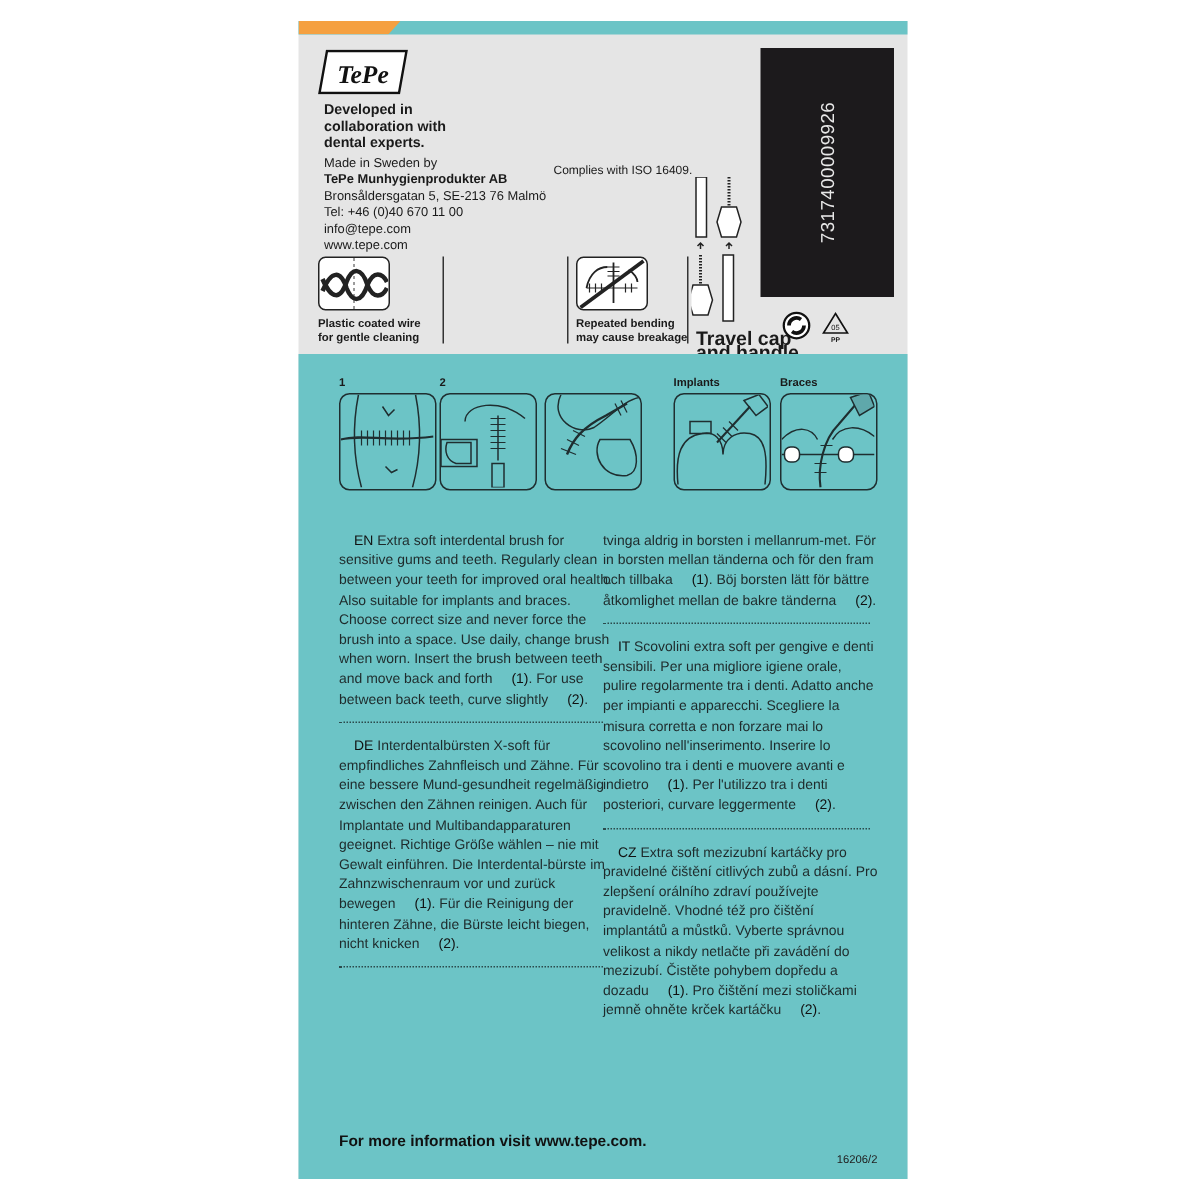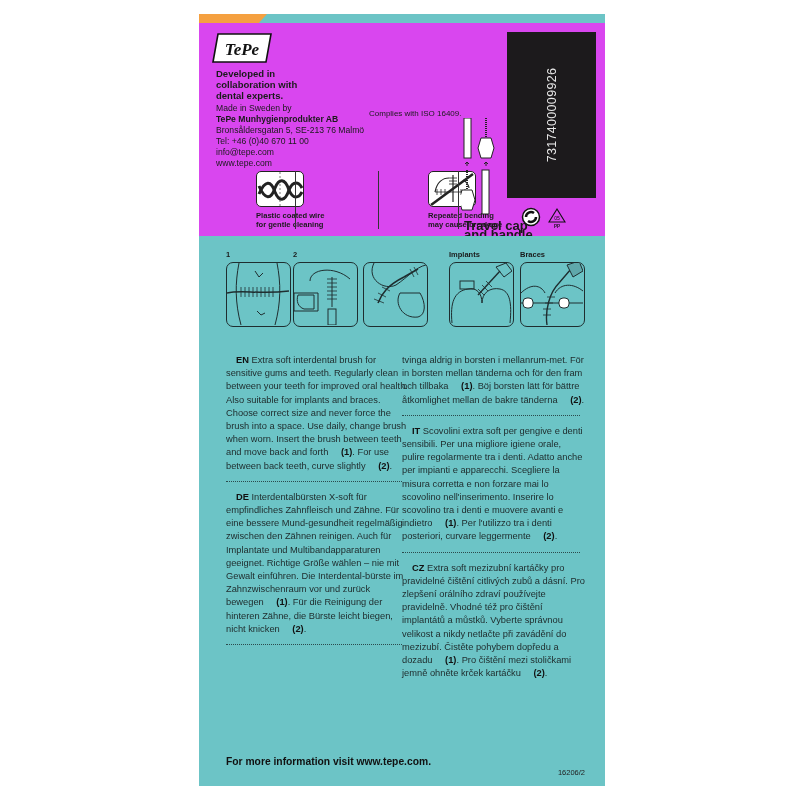--- a/index.html
+++ b/index.html
@@ -1,43 +1,43 @@
 <!DOCTYPE html>
 <html><head>
   <meta charset="utf-8">
   <style>
     html, body { margin:0; padding:0; }
     body { width:800px; height:800px; background:#ffffff; position:relative; overflow:hidden;
       font-family:"Liberation Sans", sans-serif; color:#1a1a1a; }
-    .card { position:absolute; left:199px; top:14px; width:406px; height:772px; background:#d946ef; }
+    .card { position:absolute; left:199px; top:14px; width:406px; height:772px; background:#e5e5e5; }
     .stripe { position:absolute; left:0; top:0; width:406px; height:9px; background:#6cc4c6; }
     .stripe .orange { position:absolute; left:0; top:0; width:68px; height:9px; background:#f5a040;
       clip-path: polygon(0 0, 100% 0, 88% 100%, 0 100%); }
     .logo { position:absolute; left:13px; top:19px; width:60px; height:30px; }
     .tagline { position:absolute; left:17px; top:54px; font-weight:bold; font-size:9.5px; line-height:11px; }
     .made { position:absolute; left:17px; top:89px; font-size:8.6px; line-height:11px; }
     .made b { font-weight:bold; }
     .iso { position:absolute; left:170px; top:95px; font-size:8px; }
     .barcode { position:absolute; left:308px; top:18px; width:89px; height:166px; background:#1c1a1c; }
     .barcode span { position:absolute; left:50%; top:50%; transform:translate(-50%,-50%) rotate(-90deg);
       color:#e8e8e8; font-size:12.5px; white-space:nowrap; letter-spacing:0.3px; }
     .icons { position:absolute; left:13px; top:157px; width:250px; height:60px; }
-    .icon-cell { position:absolute; top:0;margin-left:44px; }
+    .icon-cell { position:absolute; top:0; }
     .icon-box { width:48px; height:36px; border:1.5px solid #222; border-radius:5px; box-sizing:border-box; background:#fff; position:relative; overflow:hidden; }
     .icon-label { font-weight:bold; font-size:7.6px; line-height:9px; margin-top:4px; white-space:nowrap; }
     .vsep { position:absolute; top:0; width:1px; height:58px; background:#333; }
     .travel { position:absolute; left:262px; top:104px; width:40px; height:100px; }
     .travel-label { position:absolute; left:265px; top:207px; font-weight:bold; font-size:13px; line-height:9px; }
     .recycle { position:absolute; left:322px; top:193px; }
     .panel { position:absolute; left:0; top:222px; width:406px; height:550px; background:#6cc4c6; }
     .diag-label { position:absolute; font-weight:bold; font-size:7.5px; }
     .diag { position:absolute; top:26px; width:65px; height:65px; border:1.5px solid #1f2e30; border-radius:7px; box-sizing:border-box; overflow:hidden; }
     .col { position:absolute; font-size:9.3px; line-height:13.2px; color:#1e2a2b; }
     .col p { margin:0; }
-    .col b { font-weight:bold; color:#111;padding-left:10px; }
+    .col b { font-weight:normal; color:#111;padding-left:10px; }
     .dotsep { border-top:1px dotted #2b4b4d; margin:8px 6px 9px 0; height:0; }
     .footer { position:absolute; left:27px; top:520px; font-weight:bold; font-size:10.3px; line-height:12.5px; color:#111; }
     .code { position:absolute; right:20px; top:532px; font-size:7.5px; color:#222; }
   </style>
 </head>
 <body>
 
 <div class="card">
   <div class="stripe">
       <div class="orange"></div>

